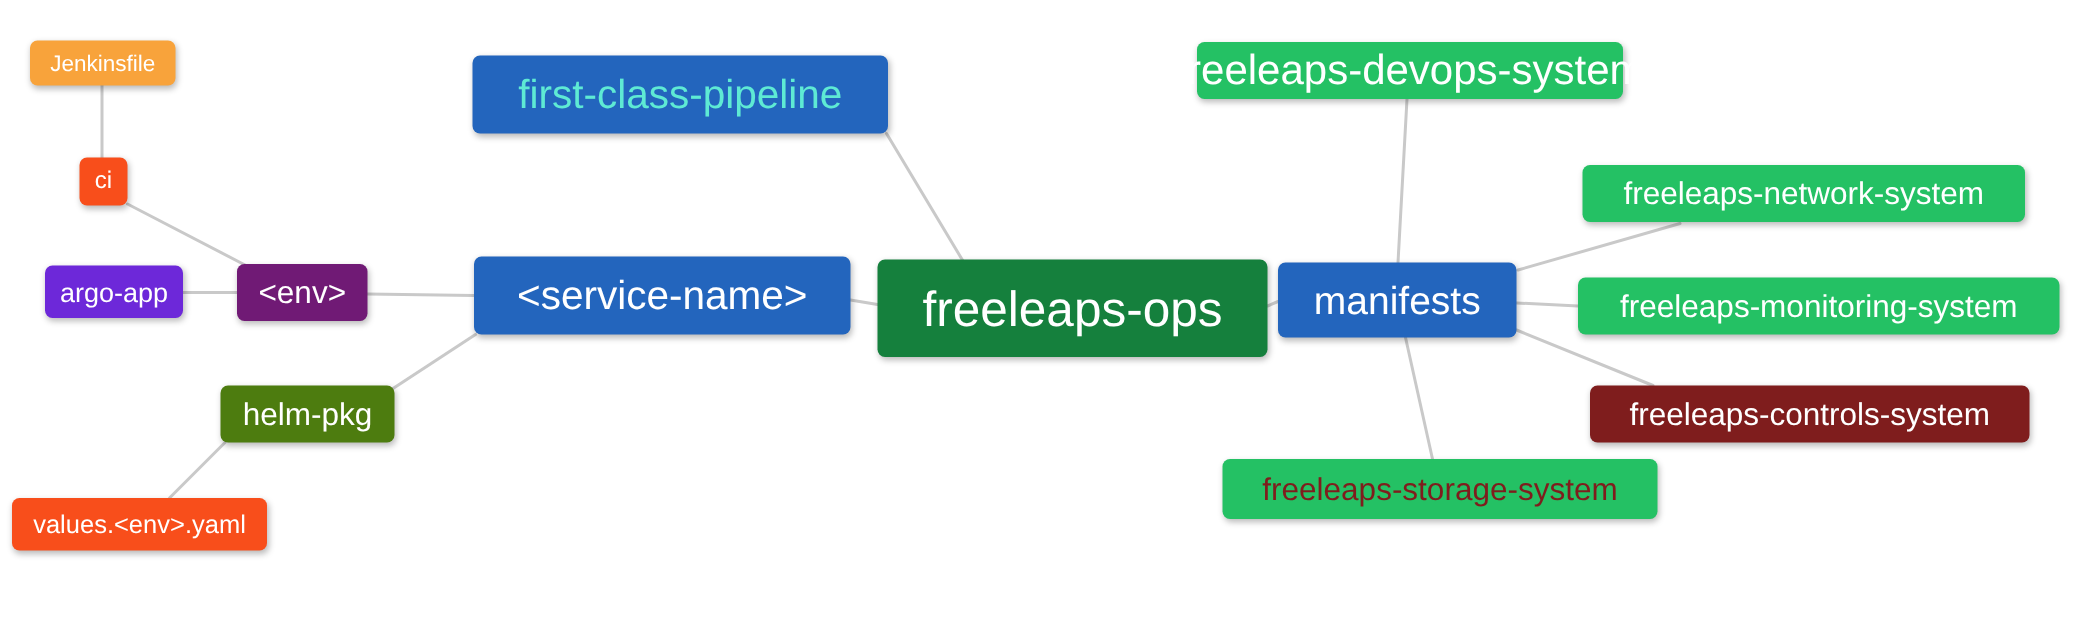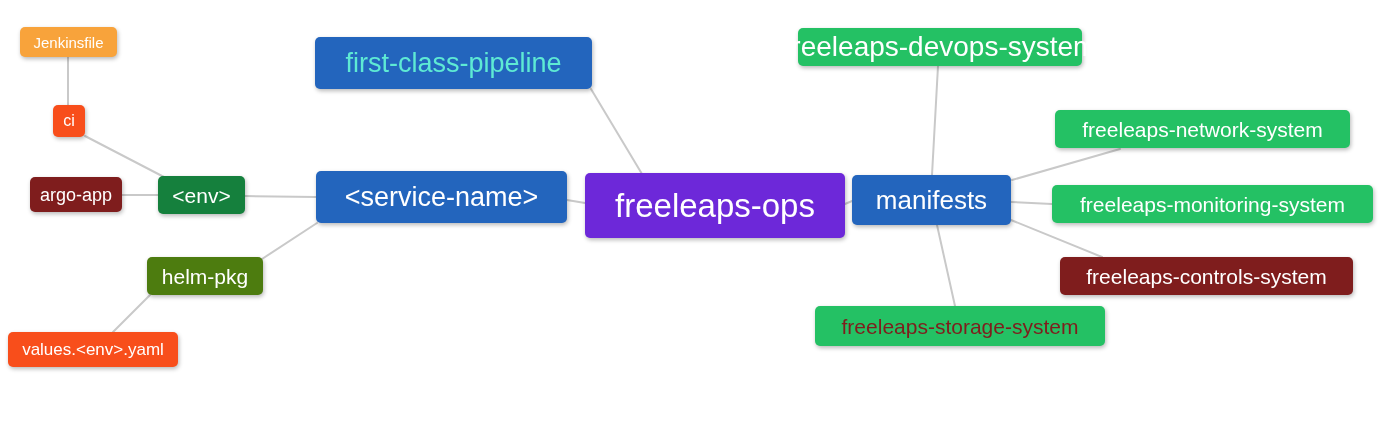--- a/index.html
+++ b/index.html
@@ -50,27 +50,27 @@
       <line x1="845" y1="204" x2="852" y2="201" stroke="#C9C9C9" stroke-width="2" stroke-linecap="round"></line>
       <line x1="932" y1="175" x2="938" y2="66" stroke="#C9C9C9" stroke-width="2" stroke-linecap="round"></line>
       <line x1="1012" y1="180" x2="1120" y2="149" stroke="#C9C9C9" stroke-width="2" stroke-linecap="round"></line>
       <line x1="1011" y1="202" x2="1052" y2="204" stroke="#C9C9C9" stroke-width="2" stroke-linecap="round"></line>
       <line x1="1011" y1="220" x2="1102" y2="257" stroke="#C9C9C9" stroke-width="2" stroke-linecap="round"></line>
       <line x1="937" y1="225" x2="955" y2="306" stroke="#C9C9C9" stroke-width="2" stroke-linecap="round"></line>
     </svg>
   <div class="node-layer" id="node-layer">
       <div class="node" style="left: 20px; top: 27px; width: 97px; height: 30px; background: rgb(248, 163, 59); font-size: 15px; color: rgb(255, 255, 255);">Jenkinsfile</div>
       <div class="node" style="left: 53px; top: 105px; width: 32px; height: 32px; background: rgb(248, 78, 27); font-size: 16px; color: rgb(255, 255, 255);">ci</div>
-      <div class="node" style="left: 30px; top: 177px; width: 92px; height: 35px; background: #7f1d1d; font-size: 18px; color: rgb(255, 255, 255);">argo-app</div>
-      <div class="node" style="left: 158px; top: 176px; width: 87px; height: 38px; background: #15803d; font-size: 21px; color: rgb(255, 255, 255);">&lt;env&gt;</div>
+      <div class="node" style="left: 30px; top: 177px; width: 92px; height: 35px; background: #6d28d9; font-size: 18px; color: rgb(255, 255, 255);">argo-app</div>
+      <div class="node" style="left: 158px; top: 176px; width: 87px; height: 38px; background: #701a75; font-size: 21px; color: rgb(255, 255, 255);">&lt;env&gt;</div>
       <div class="node" style="left: 147px; top: 257px; width: 116px; height: 38px; background: #4d7c0f; font-size: 21px; color: rgb(255, 255, 255);">helm-pkg</div>
       <div class="node" style="left: 8px; top: 332px; width: 170px; height: 35px; background: rgb(248, 78, 27); font-size: 17px; color: rgb(255, 255, 255);">values.&lt;env&gt;.yaml</div>
       <div class="node" style="left: 315px; top: 37px; width: 277px; height: 52px; background: rgb(35, 101, 189); font-size: 27px; color: #5eead4;">first-class-pipeline</div>
       <div class="node" style="left: 316px; top: 171px; width: 251px; height: 52px; background: rgb(35, 101, 189); font-size: 27px; color: rgb(255, 255, 255);">&lt;service-name&gt;</div>
-      <div class="node" style="left: 585px; top: 173px; width: 260px; height: 65px; background: #6d28d9; font-size: 33px; color: rgb(255, 255, 255);">freeleaps-ops</div>
+      <div class="node" style="left: 585px; top: 173px; width: 260px; height: 65px; background: #15803d; font-size: 33px; color: rgb(255, 255, 255);">freeleaps-ops</div>
       <div class="node" style="left: 852px; top: 175px; width: 159px; height: 50px; background: rgb(35, 101, 189); font-size: 26px; color: rgb(255, 255, 255);">manifests</div>
       <div class="node" style="left: 798px; top: 28px; width: 284px; height: 38px; background: rgb(36, 193, 100); font-size: 28px; color: rgb(255, 255, 255);">freeleaps-devops-system</div>
       <div class="node" style="left: 1055px; top: 110px; width: 295px; height: 38px; background: rgb(36, 193, 100); font-size: 21px; color: rgb(255, 255, 255);">freeleaps-network-system</div>
       <div class="node" style="left: 1052px; top: 185px; width: 321px; height: 38px; background: rgb(36, 193, 100); font-size: 21px; color: rgb(255, 255, 255);">freeleaps-monitoring-system</div>
       <div class="node" style="left: 1060px; top: 257px; width: 293px; height: 38px; background: #7f1d1d; font-size: 21px; color: rgb(255, 255, 255);">freeleaps-controls-system</div>
       <div class="node" style="left: 815px; top: 306px; width: 290px; height: 40px; background: rgb(36, 193, 100); font-size: 21px; color: #7f1d1d;">freeleaps-storage-system</div>
     </div>
 </div>
 
 </body></html>

